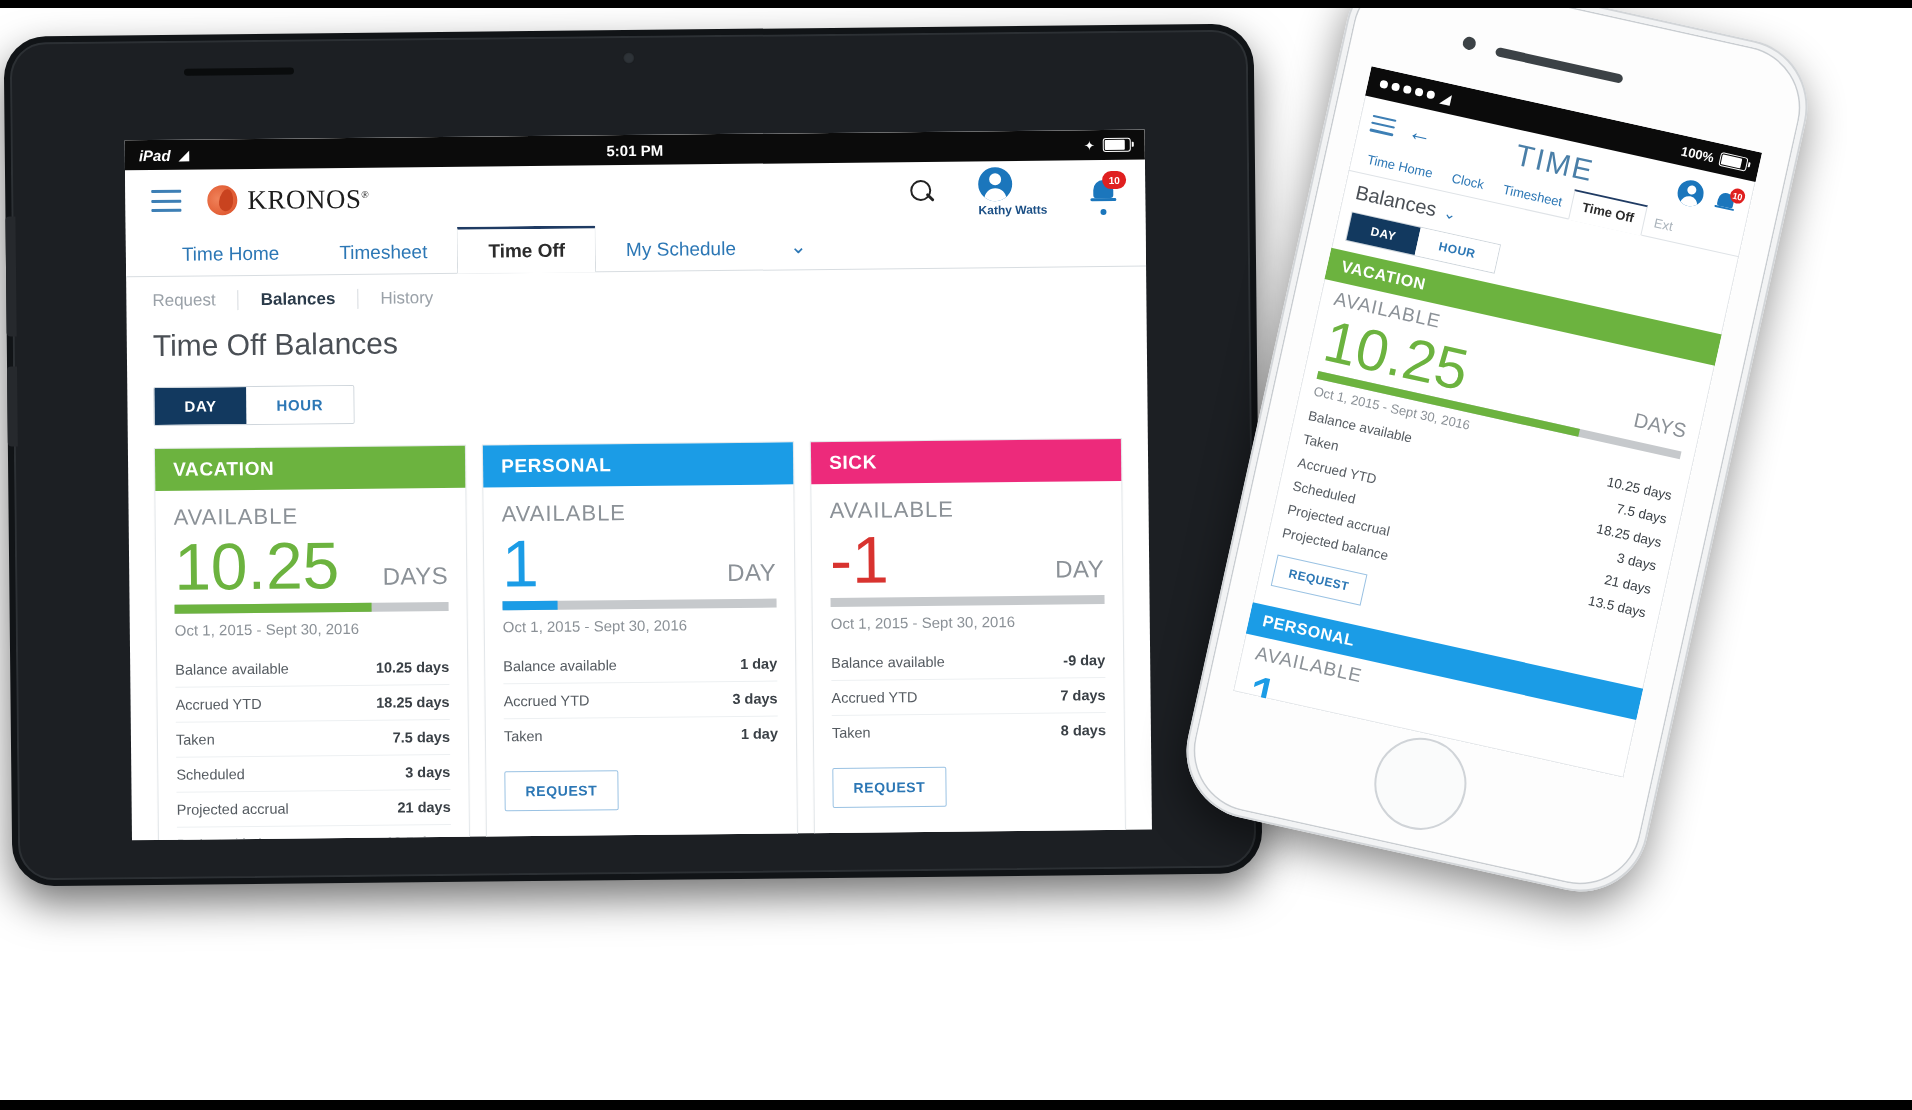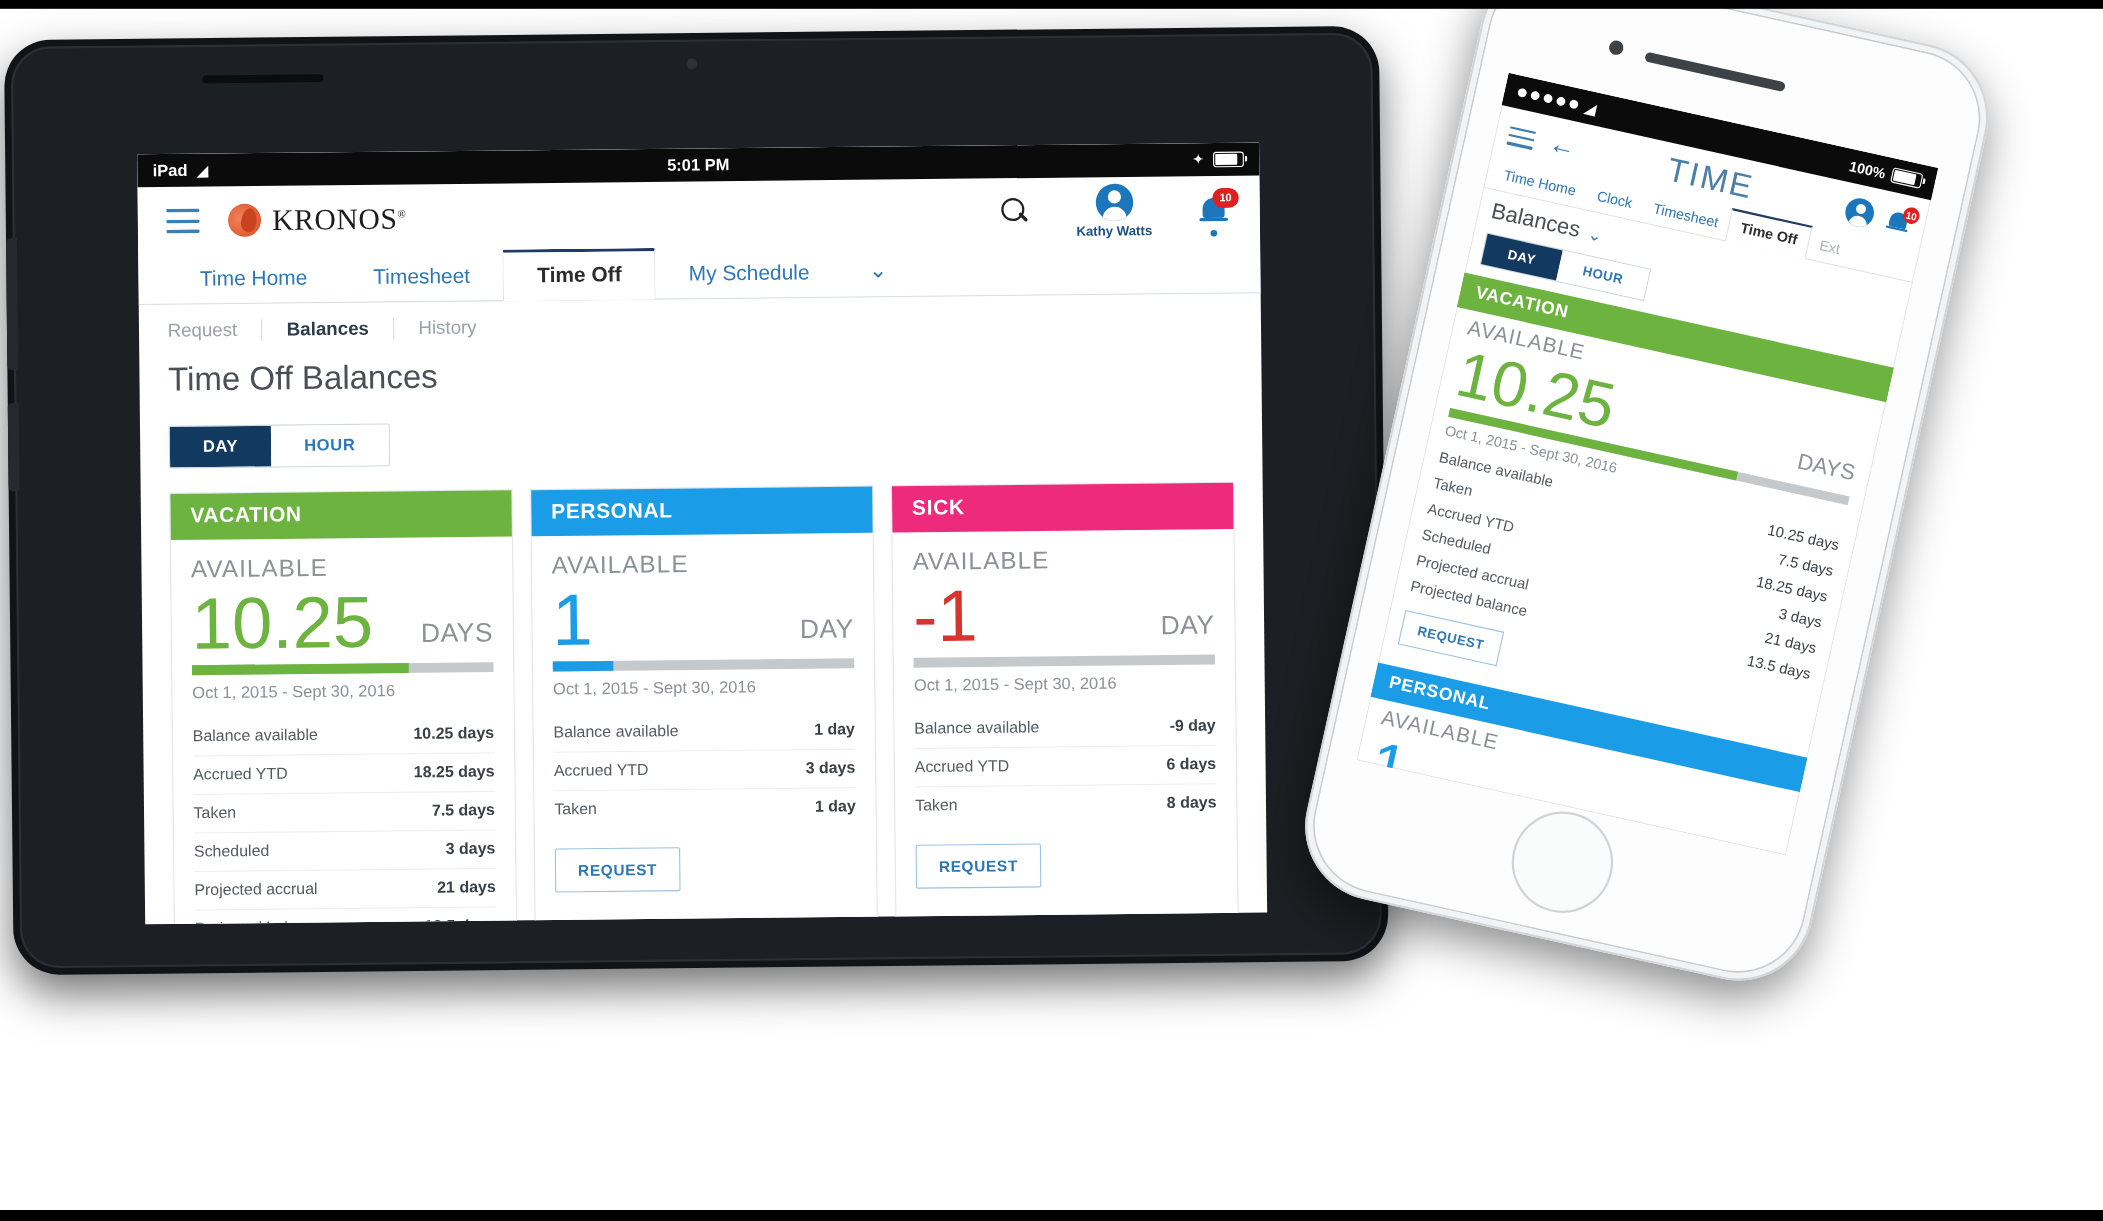--- a/index.html
+++ b/index.html
@@ -25,21 +25,21 @@
   .tablet-speaker{position:absolute;left:180px;top:34px;width:110px;height:7px;border-radius:4px;
           background:#0a0c0d;}
   .tablet-screen{position:absolute;left:120px;top:105px;width:1020px;height:700px;background:#fff;
           overflow:hidden;}
   .tablet-side{position:absolute;left:0px;top:180px;width:10px;height:120px;background:#26292d;border-radius:4px 0 0 4px;}
   .tablet-side2{position:absolute;left:0px;top:330px;width:10px;height:80px;background:#26292d;border-radius:4px 0 0 4px;}
 
   
   .ios-status{height:30px;background:#0b0b0b;color:#fff;display:flex;align-items:center;
               font-size:15px;font-weight:bold;padding:0 14px;position:relative;}
-  .ios-status .left{display:flex;align-items:center;gap:8px;}
+  .ios-status .left{display:flex;align-items:center;gap:8px;font-style:italic;}
   .ios-status .center{position:absolute;left:0;right:0;text-align:center;font-weight:bold;}
   .ios-status .right{margin-left:auto;display:flex;align-items:center;gap:8px;z-index:2;}
   .wifi-glyph{display:inline-block;font-size:14px;}
   .batt{width:26px;height:12px;border:1.5px solid #fff;border-radius:3px;position:relative;}
   .batt:after{content:"";position:absolute;right:-4px;top:3px;width:2px;height:5px;background:#fff;border-radius:0 1px 1px 0;}
   .batt i{position:absolute;left:1px;top:1px;bottom:1px;width:20px;background:#fff;display:block;border-radius:1px;}
 
   
   .app-header{height:62px;background:#fff;display:flex;align-items:center;padding:0 26px;}
   .hamburger{width:30px;height:22px;display:flex;flex-direction:column;justify-content:space-between;cursor:pointer;}
@@ -49,21 +49,21 @@
      background:radial-gradient(circle at 35% 45%, #f0825a 0%, #e4633a 55%, #d8502b 100%);
      position:relative;overflow:hidden;}
   .brand-mark:after{content:"";position:absolute;left:12px;top:4px;width:14px;height:22px;
      background:#c9431f;border-radius:50% 50% 50% 50%/60% 60% 40% 40%;transform:rotate(8deg);}
   .brand-text{font-size:27px;letter-spacing:.5px;color:#1c1c1c;font-family:"Liberation Serif",serif;font-weight:400;}
   .brand-text sup{font-size:10px;vertical-align:super;}
   .header-right{margin-left:auto;display:flex;align-items:center;gap:42px;}
   .icon-search{width:26px;height:26px;position:relative;}
   .icon-search:before{content:"";position:absolute;left:0;top:0;width:17px;height:17px;border:2.5px solid #222;border-radius:50%;}
   .icon-search:after{content:"";position:absolute;left:15px;top:16px;width:10px;height:2.5px;background:#222;transform:rotate(45deg);border-radius:2px;}
-  .avatar-block{display:flex;flex-direction:column;align-items:center;gap:2px;}
+  .avatar-block{display:flex;flex-direction:column;align-items:flex-start;gap:2px;}
   .avatar{width:34px;height:34px;border-radius:50%;background:#1b76bc;position:relative;overflow:hidden;}
   .avatar:before{content:"";position:absolute;left:50%;top:6px;width:12px;height:12px;margin-left:-6px;border-radius:50%;background:#fff;}
   .avatar:after{content:"";position:absolute;left:50%;top:21px;width:22px;height:16px;margin-left:-11px;border-radius:11px 11px 0 0;background:#fff;}
   .avatar-name{font-size:12px;color:#1b4f85;font-weight:bold;}
   .bell-wrap{position:relative;width:30px;height:34px;}
   .bell{position:absolute;left:4px;top:6px;width:20px;height:18px;background:#1b76bc;border-radius:10px 10px 3px 3px;}
   .bell:after{content:"";position:absolute;left:-3px;bottom:-3px;width:26px;height:3px;background:#1b76bc;border-radius:2px;}
   .bell-clapper{position:absolute;left:11px;bottom:-7px;width:6px;height:6px;border-radius:50%;background:#1b76bc;}
   .badge{position:absolute;right:-7px;top:-3px;min-width:18px;height:18px;border-radius:9px;background:#e02020;
          color:#fff;font-size:10px;font-weight:bold;display:flex;align-items:center;justify-content:center;padding:0 3px;}
@@ -343,21 +343,21 @@
                 <i style="width:0%;background:#d8332f"></i>
               </div>
             <div class="period">Oct 1, 2015 - Sept 30, 2016</div>
             <div class="rows">
               <div class="row">
                   <span>Balance available</span>
                   <span class="v">-9 day</span>
                 </div>
               <div class="row">
                   <span>Accrued YTD</span>
-                  <span class="v">6 days</span>
+                  <span class="v">7 days</span>
                 </div>
               <div class="row">
                   <span>Taken</span>
                   <span class="v">8 days</span>
                 </div>
             </div>
             <div class="req-btn">REQUEST</div>
           </div>
         </div>
 

